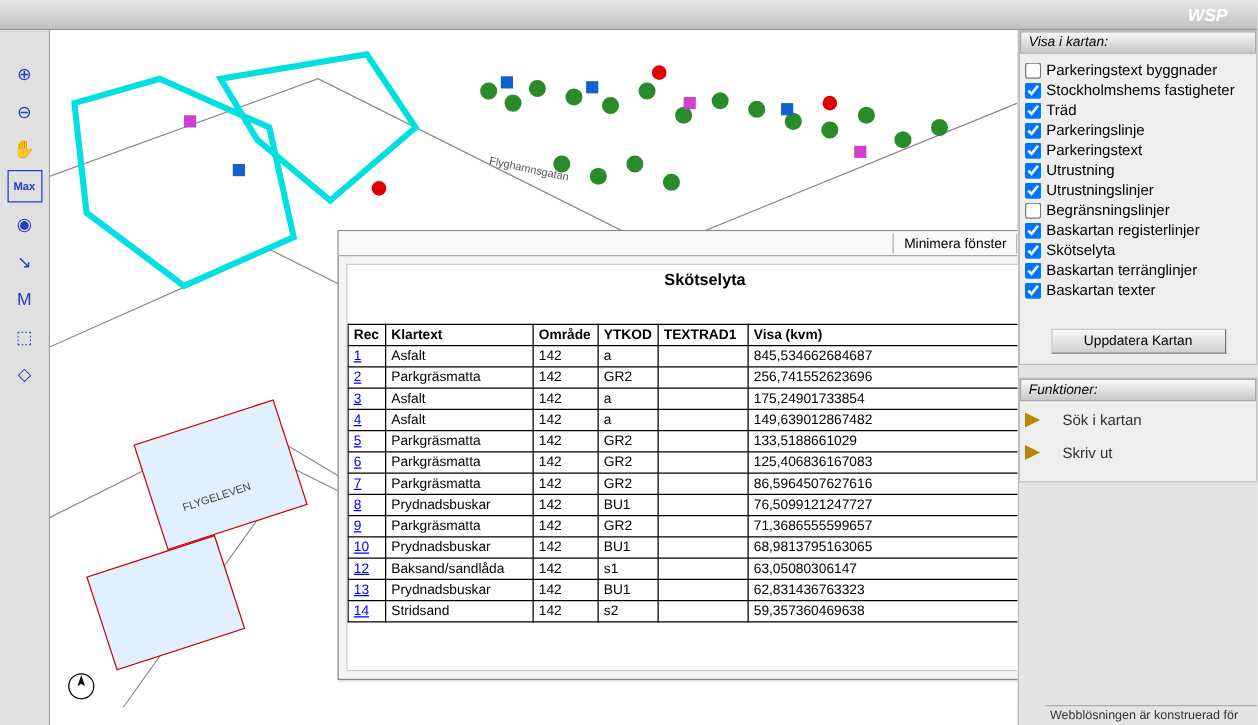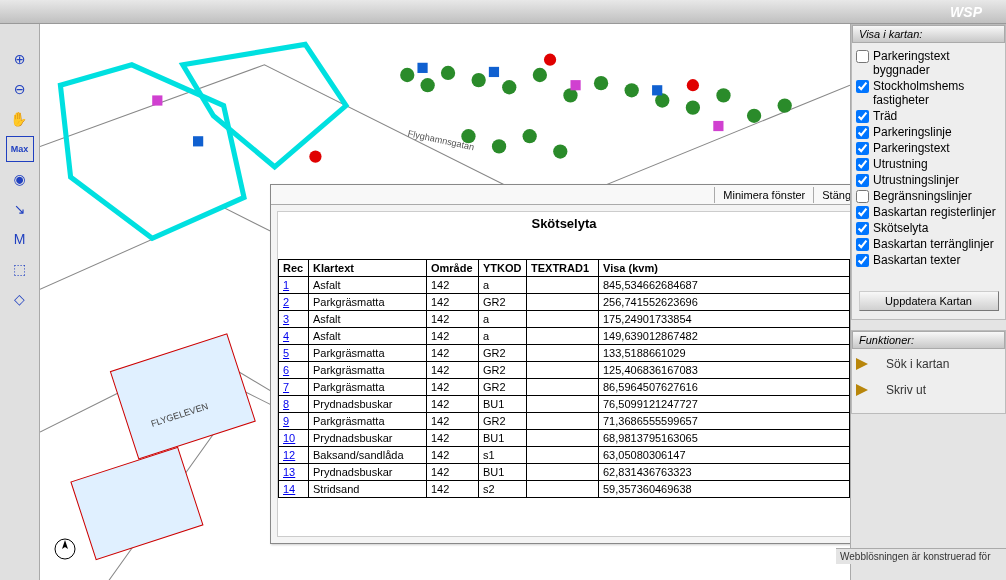--- a/index.html
+++ b/index.html
@@ -117,21 +117,21 @@
 }
 .data-table th { font-weight: bold; background: #fff; }
 .data-table td.rec { color: #0000ee; text-decoration: underline; cursor: pointer; }
 .col-rec { width: 30px; }
 .col-klar { width: 118px; }
 .col-omr { width: 52px; }
 .col-yt { width: 48px; }
 .col-txt { width: 72px; }
 .col-area { width: auto; }
 .sidebar {
-  width: 156px;
+  width: 192px;
   background: #e4e4e4;
   border-left: 1px solid #aaa;
   padding: 0;
 }
 .panel {
   background: #eee;
   border: 1px solid #bbb;
   padding: 6px 4px;
   margin-bottom: 10px;
 }
@@ -181,21 +181,21 @@
 .func-arrow::before {
   content: "";
   position: absolute;
   left: 0; top: 3px;
   border-top: 6px solid transparent;
   border-bottom: 6px solid transparent;
   border-left: 12px solid #b8860b;
 }
 .footer-note {
   position: absolute;
-  bottom: 16px;
+  bottom: 0;
   right: 0;
   width: 170px;
   font-size: 10px;
   color: #333;
   padding: 2px 4px;
   background: #e4e4e4;
   border-top: 1px solid #aaa;
 }
 .compass {
   position: absolute;

